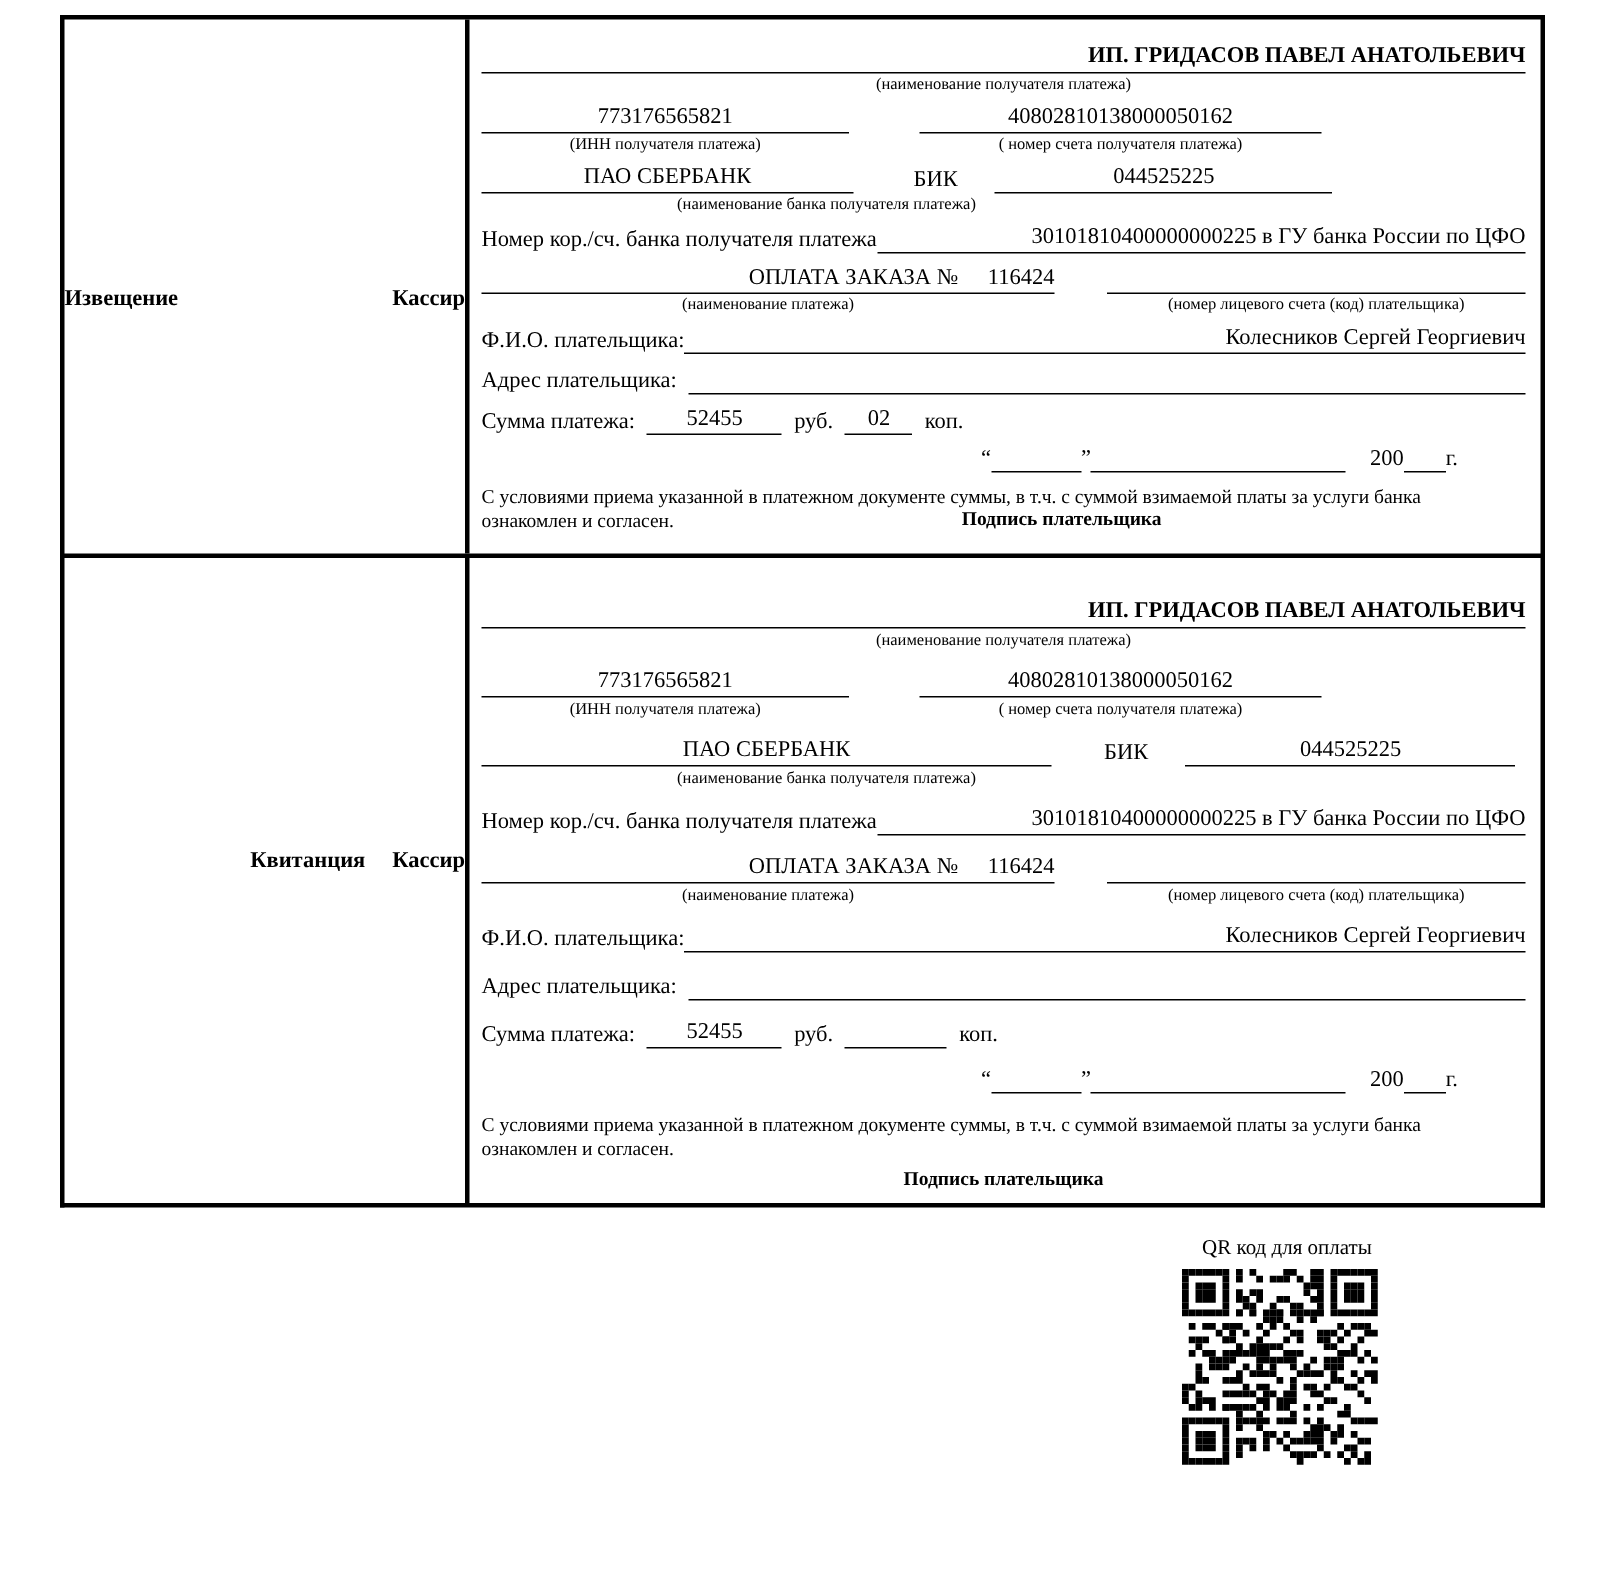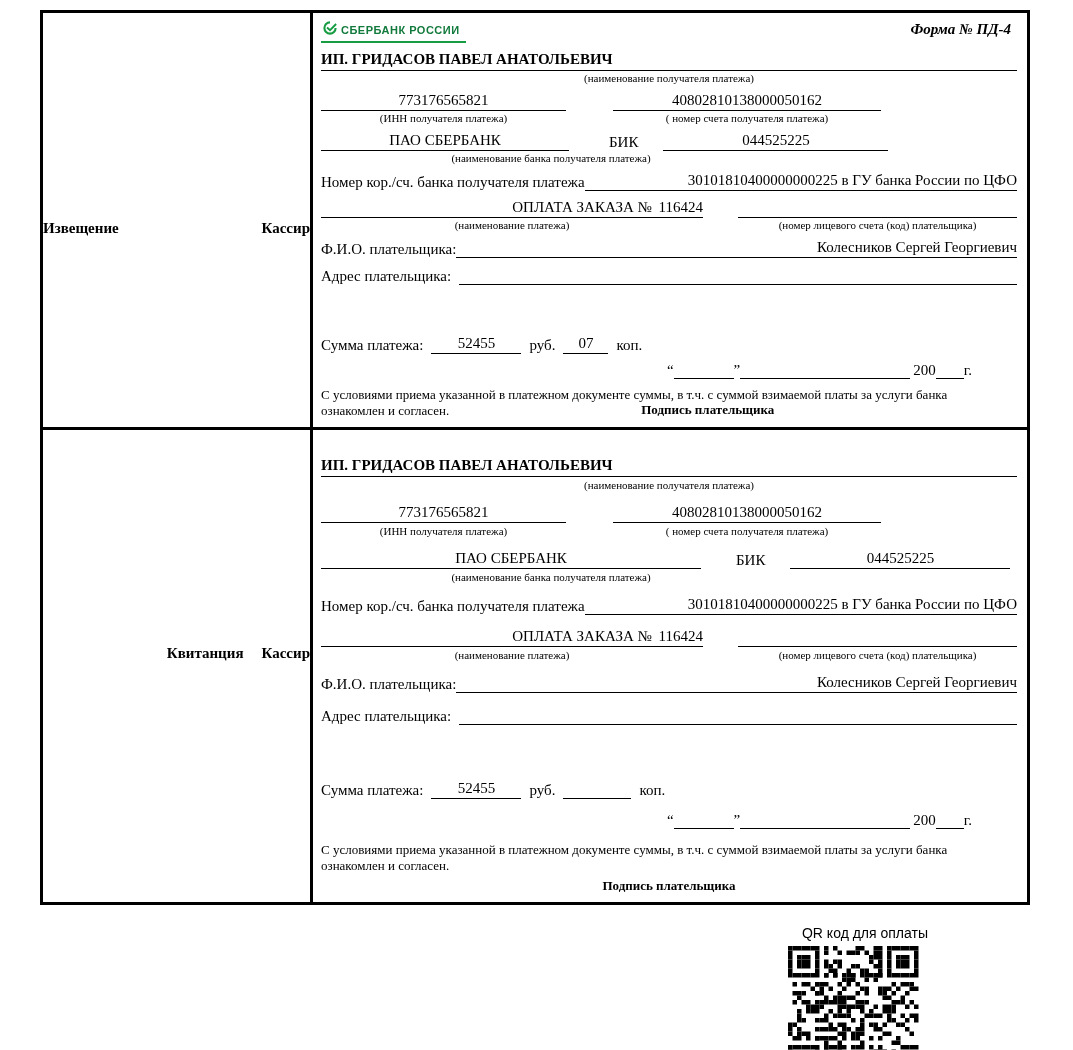--- a/index.html
+++ b/index.html
@@ -36,73 +36,61 @@
   .center { text-align:center; }
   .grow { flex:1; }
 
   .logo-row { justify-content:space-between; align-items:flex-start; }
   .logo { display:inline-flex; align-items:center; gap:4px;
           border-bottom:2px solid #179c44; padding:0 6px 2px 2px; }
   .logo-text { font-family:"Liberation Sans", sans-serif; font-size:11px; font-weight:bold;
                color:#127a3c; letter-spacing:0.5px; }
   .form-no { font-weight:bold; font-style:italic; padding-right:6px; }
 
-  .title-row { display:block; text-align:left; font-weight:bold;
+  .title-row { display:block; text-align:right; font-weight:bold;
                border-bottom:1px solid #000; padding-bottom:2px; }
   .caption { font-size:11px; }
   .cap-row { display:flex; }
 
   .w245{width:245px;} .w268{width:268px;} .w248{width:248px;} .w225{width:225px;}
   .w380{width:380px;} .w220{width:220px;} .w382{width:382px;} .w460{width:460px;}
-  .w90{width:90px;margin-top:42px;} .w45{width:45px;} .w68{width:68px;}
+  .w90{width:90px;} .w45{width:45px;} .w68{width:68px;}
   .w60{width:60px;} .w170{width:170px;} .w28{width:28px;}
   .ml47{margin-left:47px;} .ml40{margin-left:40px;} .ml25{margin-left:25px;}
-  .ml35{margin-left:35px;} .ml8{margin-left:8px;} .ml6{margin-left:3px;}
+  .ml35{margin-left:35px;} .ml8{margin-left:8px;} .ml6{margin-left:16px;}
 
   .plain-label { white-space:nowrap; }
   .corr-val { padding-left:12px; white-space:nowrap; }
   .fio-val { padding-left:15px; }
   .purpose-line { padding-left:2px; white-space:nowrap; }
 
   .date-row { justify-content:flex-end; padding-right:45px; align-items:flex-end; }
   .date-row .fill { min-height:17px; }
 
   .agreement { position:relative; display:block; font-size:13px; }
   .agreement-text { width:680px; }
   .signature { position:absolute; left:46%; bottom:1px; font-weight:bold; font-size:13px; }
   .receipt .signature { position:static; text-align:center; margin-top:4px; }
 
   .qr-block { margin:20px 0 0 788px; width:140px; text-align:center; }
-  .qr-caption { font-family:Liberation Sans, sans-serif; font-size:14px; margin-bottom:5px; white-space:nowrap;text-align:right; }
+  .qr-caption { font-family:Liberation Serif, serif; font-size:14px; margin-bottom:5px; white-space:nowrap; }
   .qr-code { width:131px; height:131px; }
 </style>
 </head>
 <body>
 
 <div class="doc">
 
   <div class="box notice">
     <div class="stub notice-stub">
       <div>Извещение</div>
       <div>Кассир</div>
     </div>
     <div class="body">
 
-      <div class="row logo-row first">
-        <div class="logo">
-          <span>
-            <svg width="14" height="14" viewBox="0 0 16 16">
-              <path d="M8 1.6 A6.4 6.4 0 1 0 14.4 8" fill="none" stroke="#179c44" stroke-width="2.4"></path>
-              <path d="M4.6 7.4 L8 10.4 L15 3.4" fill="none" stroke="#179c44" stroke-width="2.2"></path>
-            </svg>
-          </span>
-          <span class="logo-text">СБЕРБАНК РОССИИ</span>
-        </div>
-        <div class="form-no">Форма № ПД-4</div>
-      </div>
 
       <div class="title-row">ИП. ГРИДАСОВ ПАВЕЛ АНАТОЛЬЕВИЧ</div>
       <div class="cap-row">
         <div class="caption grow center">(наименование получателя платежа)</div>
       </div>
 
       <div class="row">
         <div class="fill w245 center uline">773176565821</div>
         <div class="fill w268 center uline ml47">40802810138000050162</div>
       </div>
@@ -144,21 +132,21 @@
 
       <div class="row">
         <span class="plain-label">Адрес плательщика:</span>
         <div class="fill grow uline ml8"></div>
       </div>
 
       <div class="row">
         <span class="plain-label">Сумма платежа:</span>
         <div class="fill w90 center uline ml8">52455</div>
         <span class="plain-label ml8">руб.</span>
-        <div class="fill w45 center uline ml8">07</div>
+        <div class="fill w45 center uline ml8">02</div>
         <span class="plain-label ml8">коп.</span>
       </div>
 
       <div class="row date-row">
         <span>“</span>
         <span class="fill w60 uline"></span>
         <span>”</span>
         <span class="fill w170 uline"></span>
         <span class="ml6">200</span>
         <span class="fill w28 uline"></span>

